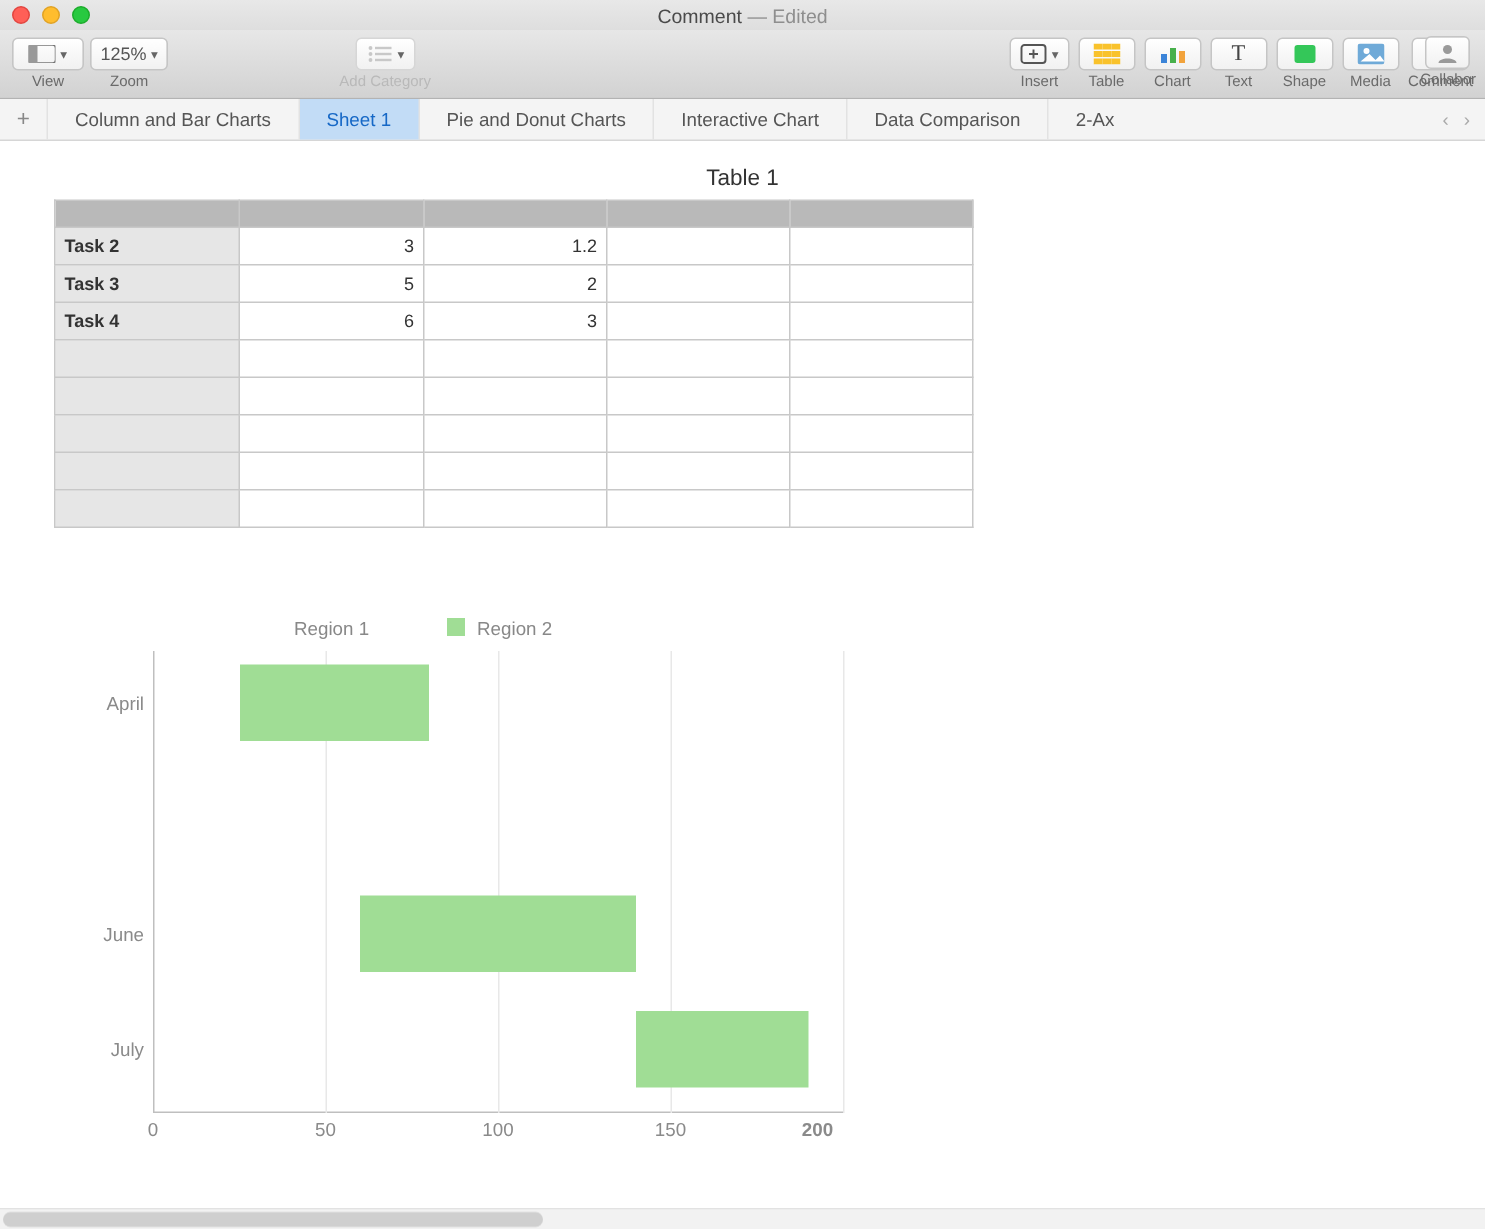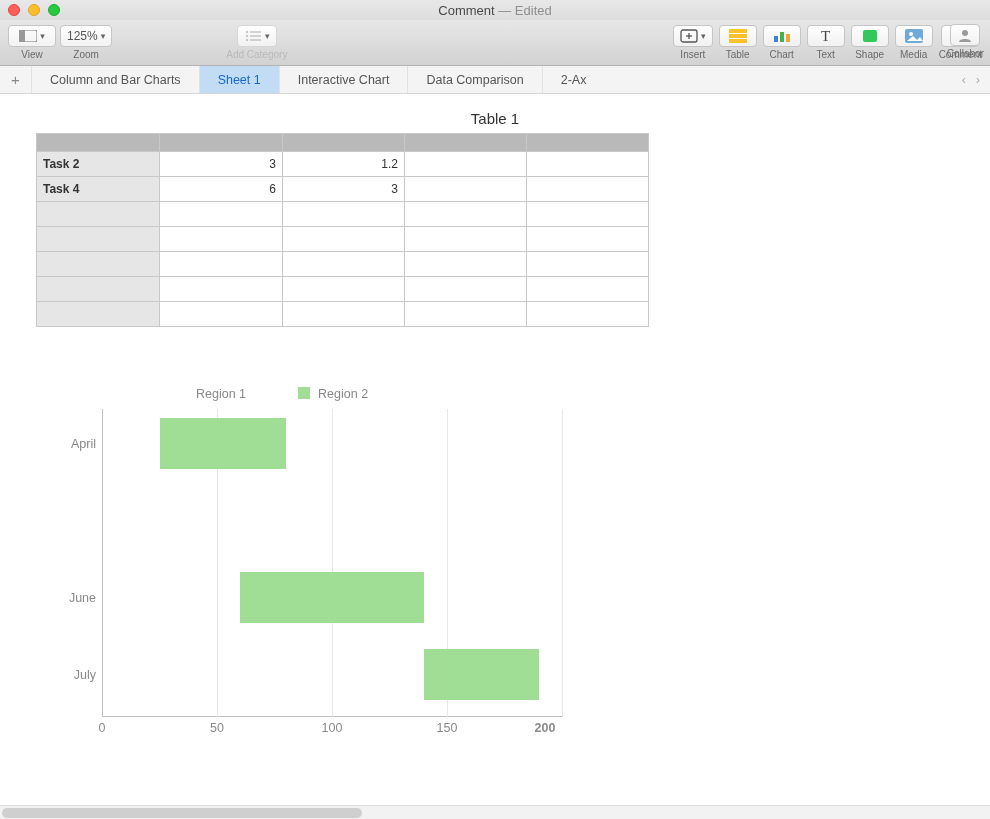--- a/index.html
+++ b/index.html
@@ -351,20 +351,23 @@
   </div>
 </div>
 
 <div class="sheettabs">
   <div class="tab-add">+</div>
   <div class="tab">
       <span>Column and Bar Charts</span>
     </div>
   <div class="tab active">
       <span>Sheet 1</span>
+    </div>
+  <div class="tab">
+      <span>Pie and Donut Charts</span>
     </div>
   <div class="tab">
       <span>Interactive Chart</span>
     </div>
   <div class="tab">
       <span>Data Comparison</span>
     </div>
   <div class="tab" style="border-right:none">
       <span>2-Ax</span>
     </div>
@@ -390,20 +393,27 @@
       <th class="corner"></th>
       <th class="colhead"></th>
       <th class="colhead"></th>
       <th class="colhead"></th>
       <th class="colhead"></th>
     </tr>
     <tr>
       <th class="rowhead">Task 2</th>
       <td class="num">3</td>
       <td class="num">1.2</td>
+      <td></td>
+      <td></td>
+    </tr>
+    <tr>
+      <th class="rowhead">Task 3</th>
+      <td class="num">5</td>
+      <td class="num">2</td>
       <td></td>
       <td></td>
     </tr>
     <tr>
       <th class="rowhead">Task 4</th>
       <td class="num">6</td>
       <td class="num">3</td>
       <td></td>
       <td></td>
     </tr>

